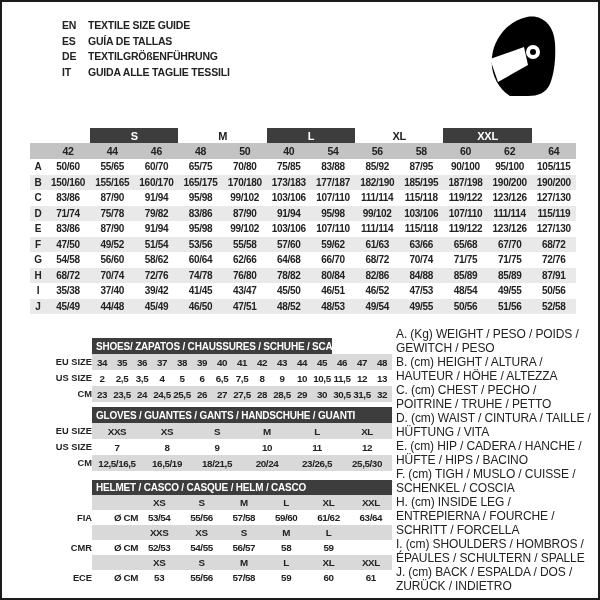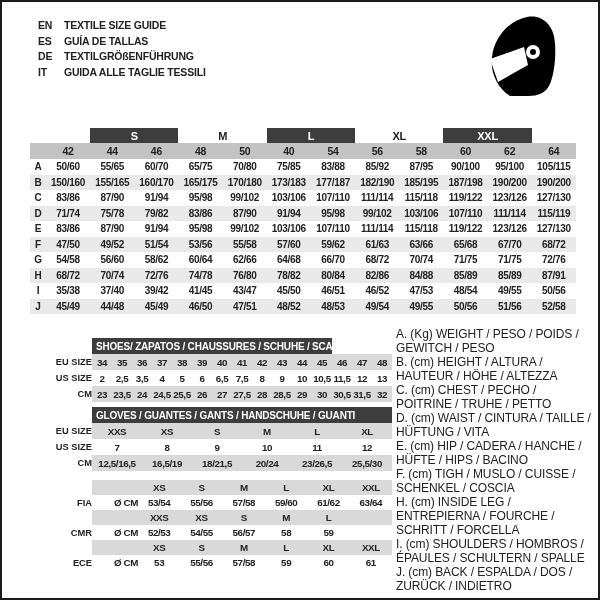--- a/index.html
+++ b/index.html
@@ -4,21 +4,21 @@
 <style>
   html,body{margin:0;padding:0;background:#fff;}
   body{width:600px;height:600px;font-family:"Liberation Sans",sans-serif;}
   .sheet{position:relative;width:600px;height:600px;box-sizing:border-box;
          border:2px solid #1a1a1a;background:#fff;overflow:hidden;color:var(--text);}
 
   
   .langs{position:absolute;left:36px;top:16px;font-weight:700;font-size:10.5px;
          line-height:15.6px;letter-spacing:-0.2px;}
   .lang-row{display:flex;}
-  .lang-code{width:26px;flex:0 0 26px;}
+  .lang-code{width:26px;flex:0 0 26px;margin-left:24px;}
 
   
   .helmet-logo{position:absolute;left:486px;top:10px;width:70px;height:86px;}
 
   
   .main-wrap{position:absolute;left:28px;top:126px;width:546px;}
   table{border-collapse:collapse;table-layout:fixed;width:100%;}
   td{padding:0;overflow:hidden;white-space:nowrap;}
   .main td{font-size:10px;font-weight:700;text-align:center;letter-spacing:-0.3px;color:var(--text);}
   .main tr{height:15.5px;}
@@ -374,20 +374,24 @@
           </tr>
         </tbody>
       </table>
     <table class="sub helmet-t">
       <colgroup>
           <col class="c-out">
           <col class="c-lead">
           <col span="6">
         </colgroup>
     <tbody>
+          <tr class="bar-row">
+            <td class="out"></td>
+            <td class="bar" colspan="7">HELMET / CASCO / CASQUE / HELM / CASCO</td>
+          </tr>
           <tr>
             <td class="out"></td>
             <td class="g lead"></td>
             <td class="g">XS</td>
             <td class="g">S</td>
             <td class="g">M</td>
             <td class="g">L</td>
             <td class="g">XL</td>
             <td class="g">XXL</td>
           </tr>

